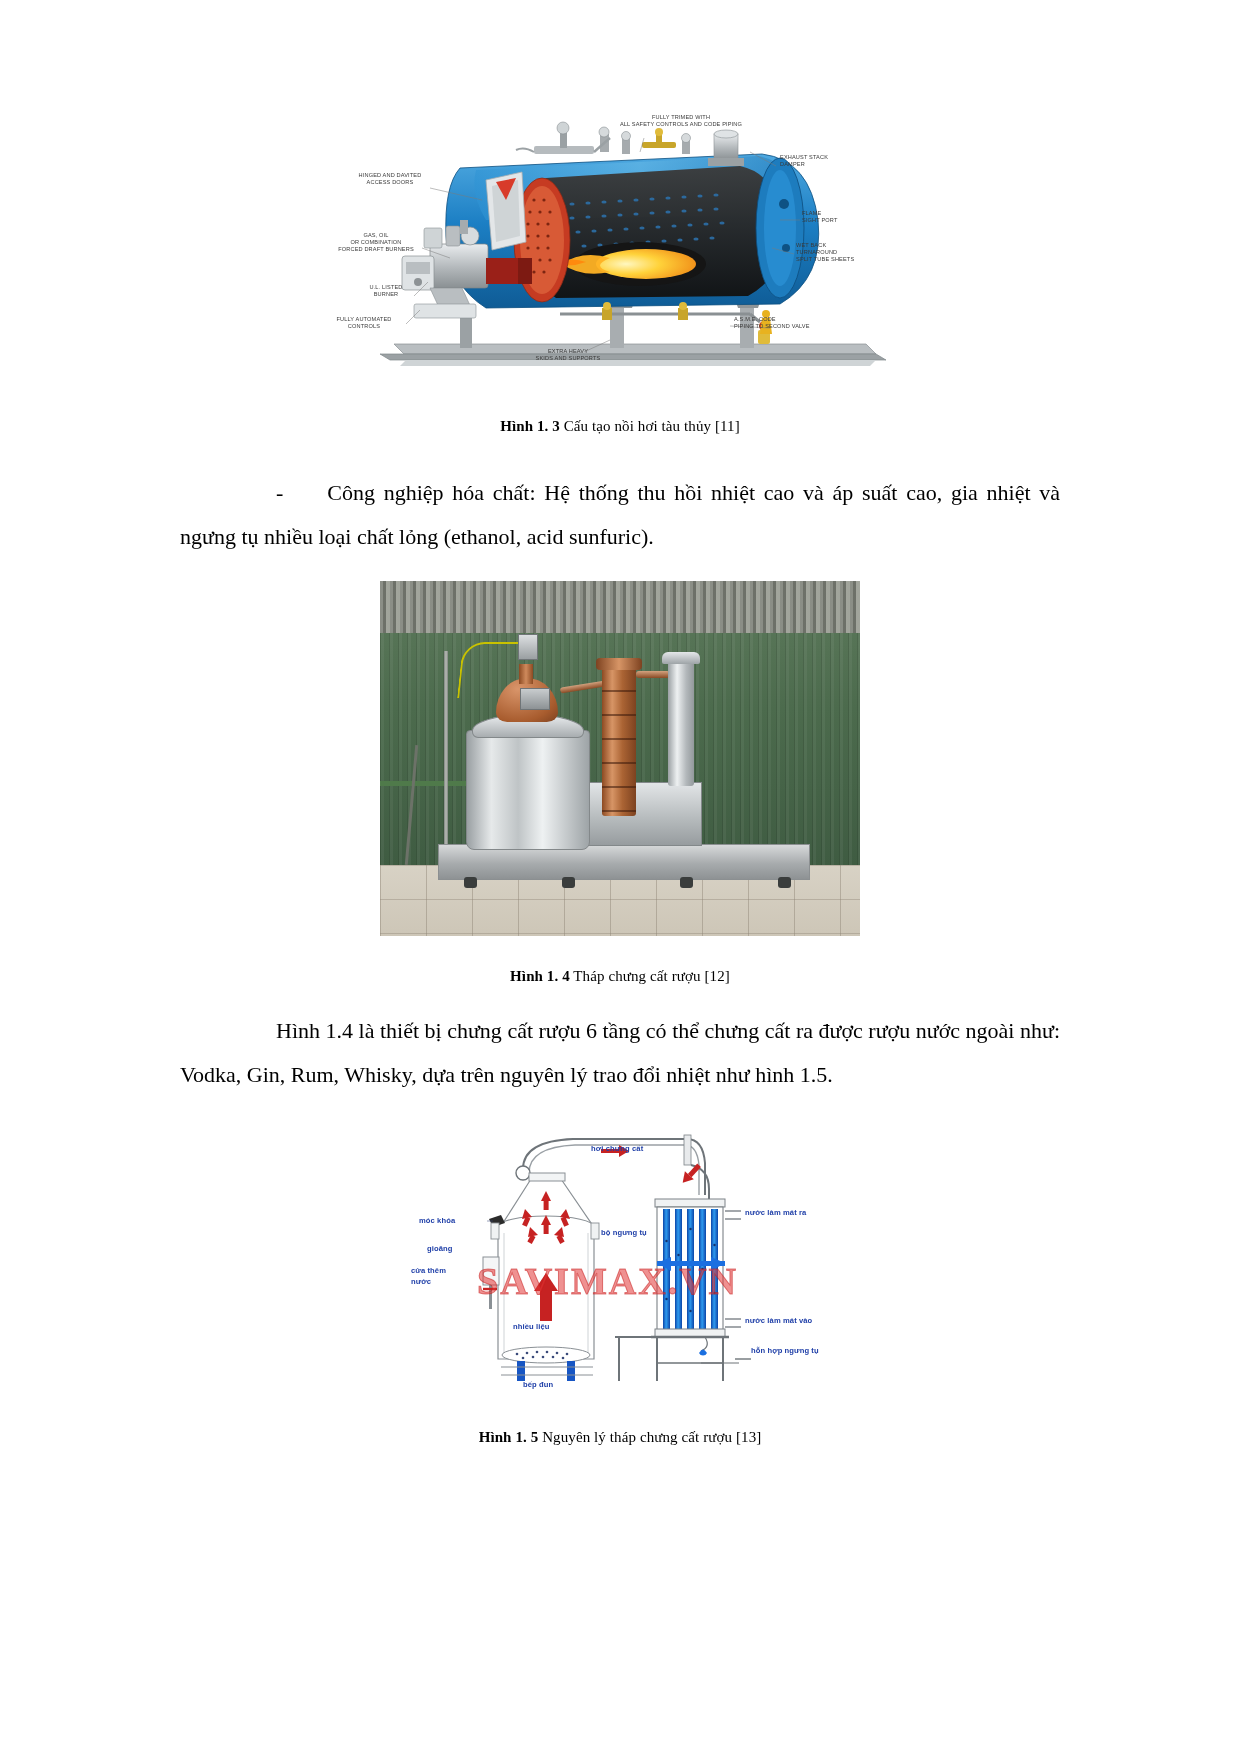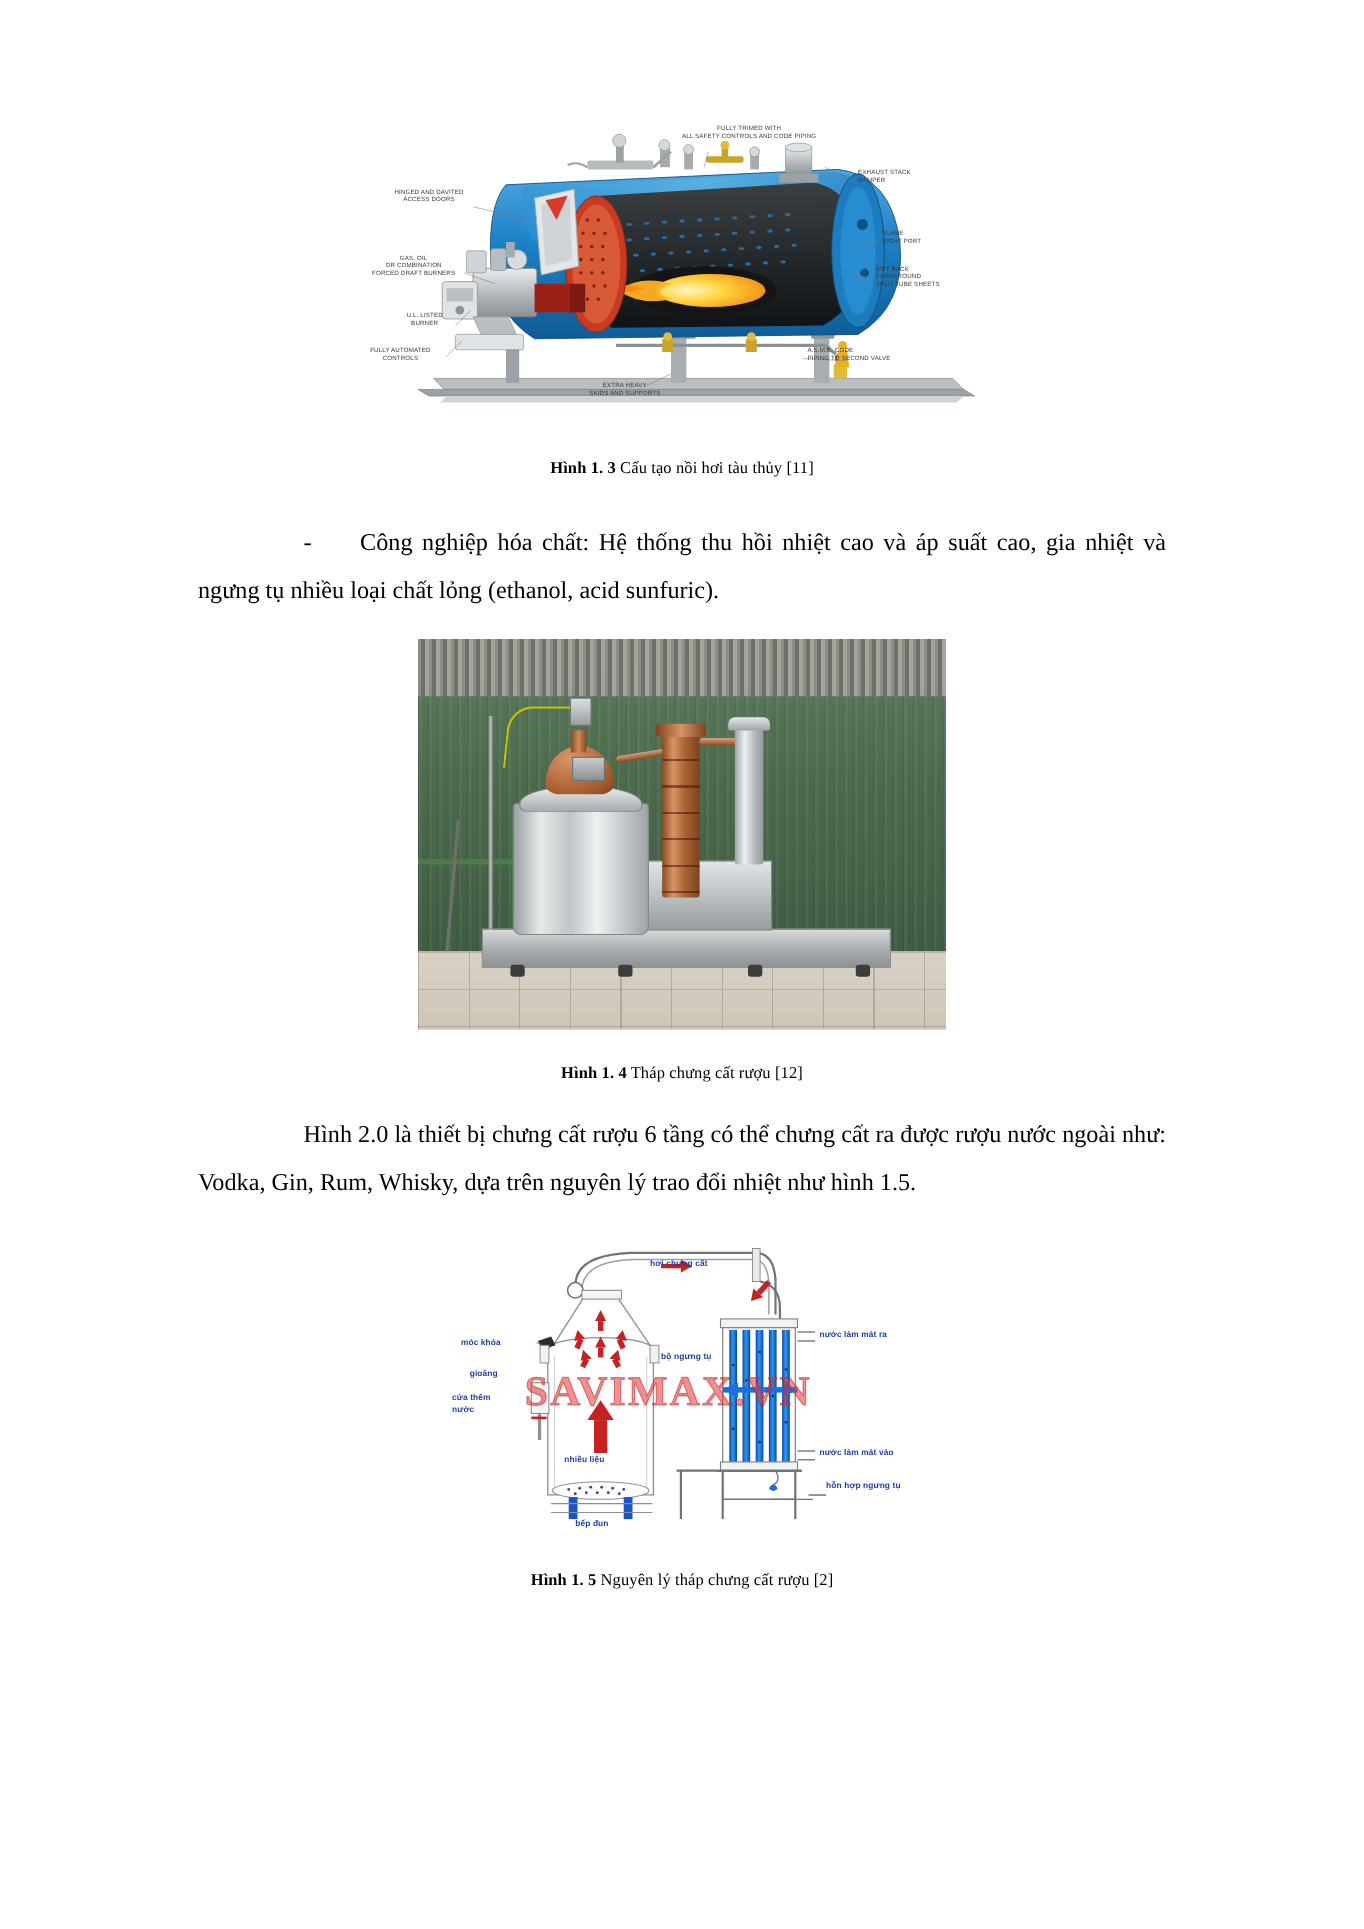--- a/index.html
+++ b/index.html
@@ -193,21 +193,21 @@
     font-family:"Liberation Sans", sans-serif;
     font-size:7.6px;
     font-weight:bold;
     color:#1f3fa8;
     letter-spacing:0.1px;
     white-space:pre-line;
     line-height:1.45;
   }
   .watermark {
     position:absolute;
-    left:72px; top:120px;
+    left:72px; top:136px;
     font-family:"Liberation Serif", serif;
     font-weight:bold;
     font-size:38px;
     letter-spacing:2px;
     color:rgba(226,54,54,0.55);
     -webkit-text-stroke:1px rgba(200,30,30,0.55);
   }
 
   .page-number {
     position:absolute;
@@ -469,21 +469,21 @@
     <div class="ph-wheel" style="left:182px;"></div>
     <div class="ph-wheel" style="left:300px;"></div>
     <div class="ph-wheel" style="left:398px;"></div>
   </div>
 
   <div class="fig-caption" style="margin-top:30px;">
     <b>Hình 1. 4</b><span> Tháp chưng cất rượu [12]</span>
   </div>
 
   <div class="body-par indent" style="margin-top:22px;">
-    <span>Hình 2.0 là thiết bị chưng cất rượu 6 tầng có thể chưng cất ra được rượu nước ngoài như: Vodka, Gin, Rum, Whisky, dựa trên nguyên lý trao đổi nhiệt như hình 1.5.</span>
+    <span>Hình 1.4 là thiết bị chưng cất rượu 6 tầng có thể chưng cất ra được rượu nước ngoài như: Vodka, Gin, Rum, Whisky, dựa trên nguyên lý trao đổi nhiệt như hình 1.5.</span>
   </div>
 
   <div class="fig15-wrap">
     <svg viewBox="0 0 430 270" style="position:absolute; inset:0;">
       <defs>
         <linearGradient id="tubeBlue" x1="0" y1="0" x2="1" y2="0">
           <stop offset="0%" stop-color="#0b45a8"></stop>
           <stop offset="45%" stop-color="#2e9bf0"></stop>
           <stop offset="100%" stop-color="#0b45a8"></stop>
         </linearGradient>
@@ -623,18 +623,18 @@
     <div class="s-lbl" style="left:22px; top:120px;">gioăng</div>
     <div class="s-lbl" style="left:6px; top:142px;">cửa thêm
 nước</div>
     <div class="s-lbl" style="left:340px; top:192px;">nước làm mát vào</div>
     <div class="s-lbl" style="left:108px; top:198px;">nhiều liệu</div>
     <div class="s-lbl" style="left:346px; top:222px;">hỗn hợp ngưng tụ</div>
     <div class="s-lbl" style="left:118px; top:256px;">bếp đun</div>
   </div>
 
   <div class="fig-caption" style="margin-top:34px;">
-    <b>Hình 1. 5</b><span> Nguyên lý tháp chưng cất rượu [2]</span>
+    <b>Hình 1. 5</b><span> Nguyên lý tháp chưng cất rượu [13]</span>
   </div>
 
   <div class="page-number">5</div>
 
 </div>
 
 </body></html>

